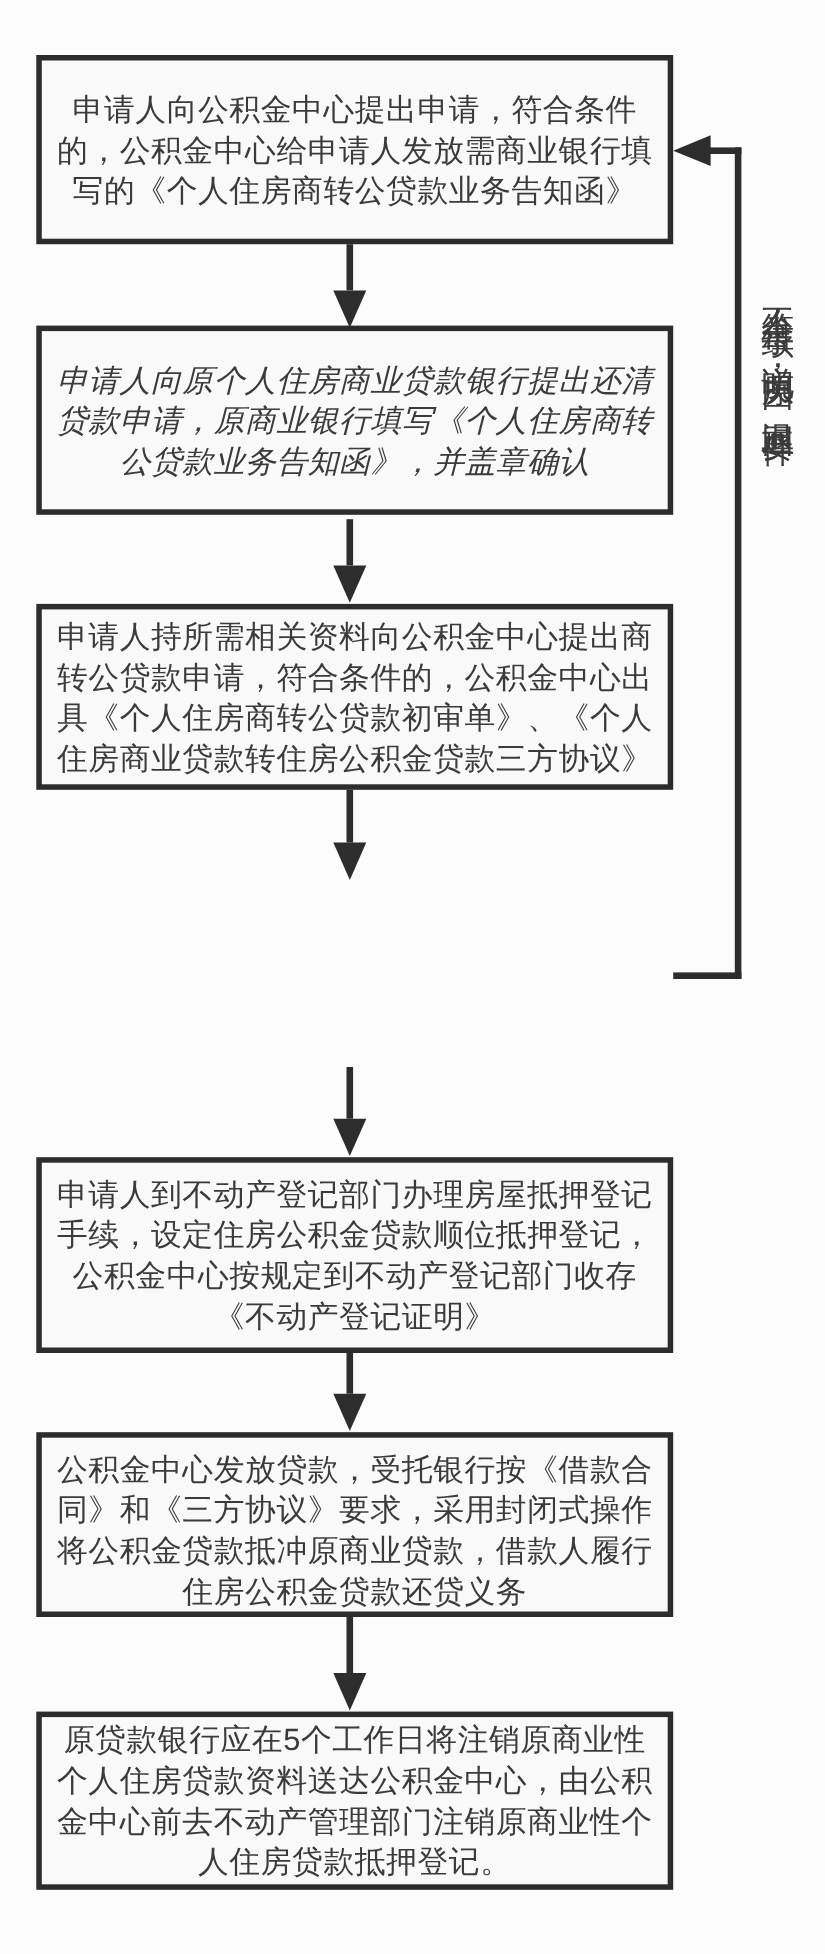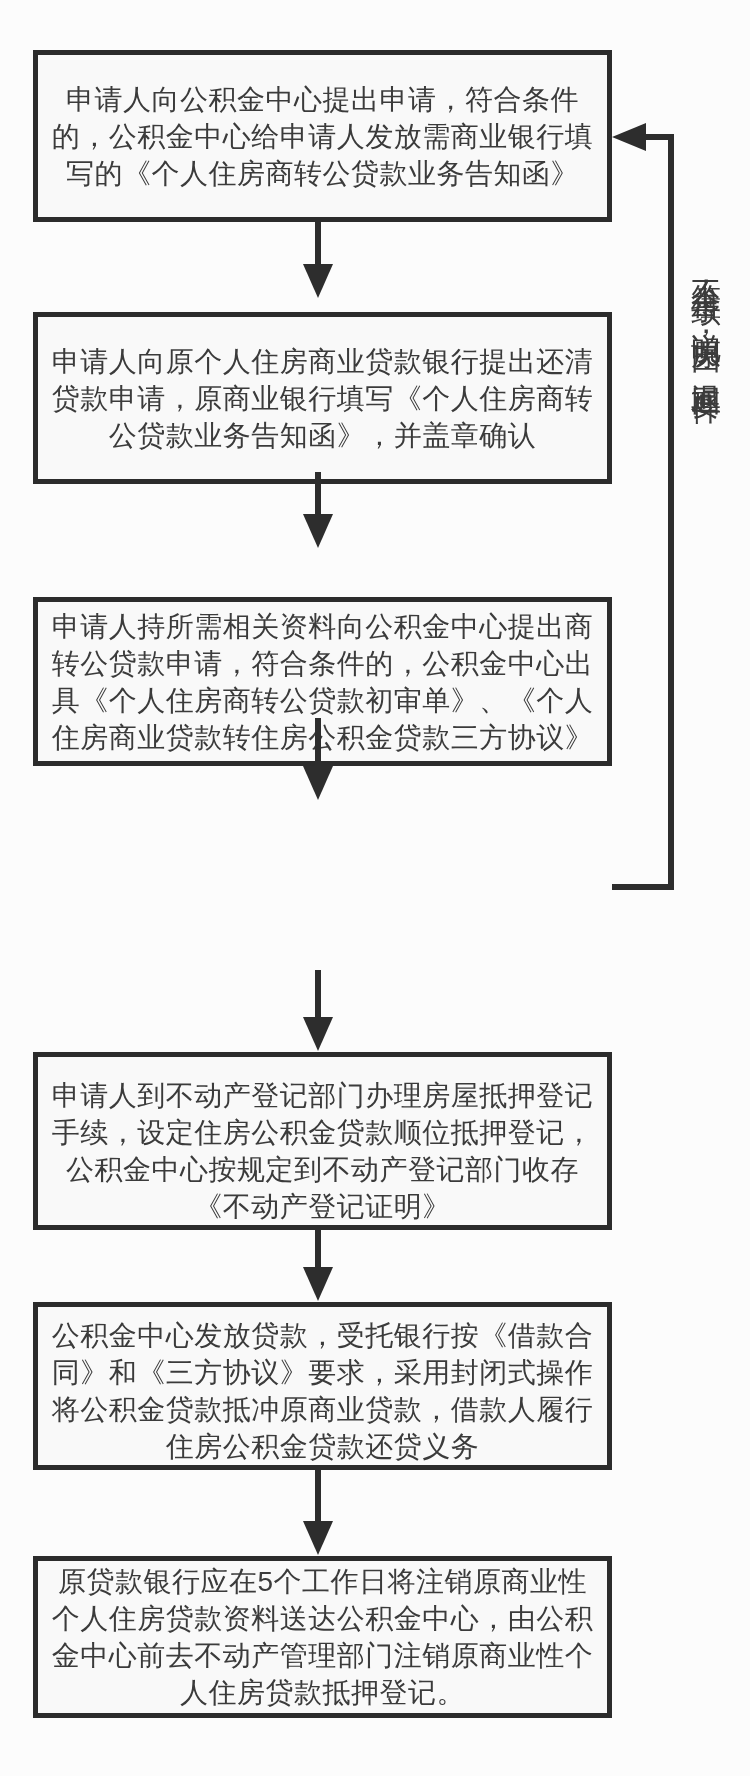--- a/index.html
+++ b/index.html
@@ -82,35 +82,35 @@
 <body>
 
 <div class="canvas">
 
   <div class="flow-box" style="top:50px;  height:172px;">
     <div class="box-text">申请人向公积金中心提出申请，符合条件
 的，公积金中心给申请人发放需商业银行填
 写的《个人住房商转公贷款业务告知函》</div>
   </div>
 
-  <div class="flow-box" style="top:312px; height:172px;">
+  <div class="flow-box" style="top:296px; height:172px;font-style:italic;">
     <div class="box-text">申请人向原个人住房商业贷款银行提出还清
 贷款申请，原商业银行填写《个人住房商转
 公贷款业务告知函》，并盖章确认</div>
   </div>
 
-  <div class="flow-box" style="top:549px; height:169px;margin-top:48px;">
+  <div class="flow-box" style="top:549px; height:169px;">
     <div class="box-text">申请人持所需相关资料向公积金中心提出商
 转公贷款申请，符合条件的，公积金中心出
 具《个人住房商转公贷款初审单》、《个人
 住房商业贷款转住房公积金贷款三方协议》</div>
   </div>
 
 
-  <div class="flow-box" style="top:1052px; height:178px;align-items:flex-end;">
+  <div class="flow-box" style="top:1052px; height:178px;">
     <div class="box-text">申请人到不动产登记部门办理房屋抵押登记
 手续，设定住房公积金贷款顺位抵押登记，
 公积金中心按规定到不动产登记部门收存
 《不动产登记证明》</div>
   </div>
 
   <div class="flow-box" style="top:1302px; height:168px;align-items:flex-end;">
     <div class="box-text">公积金中心发放贷款，受托银行按《借款合
 同》和《三方协议》要求，采用封闭式操作
 将公积金贷款抵冲原商业贷款，借款人履行

